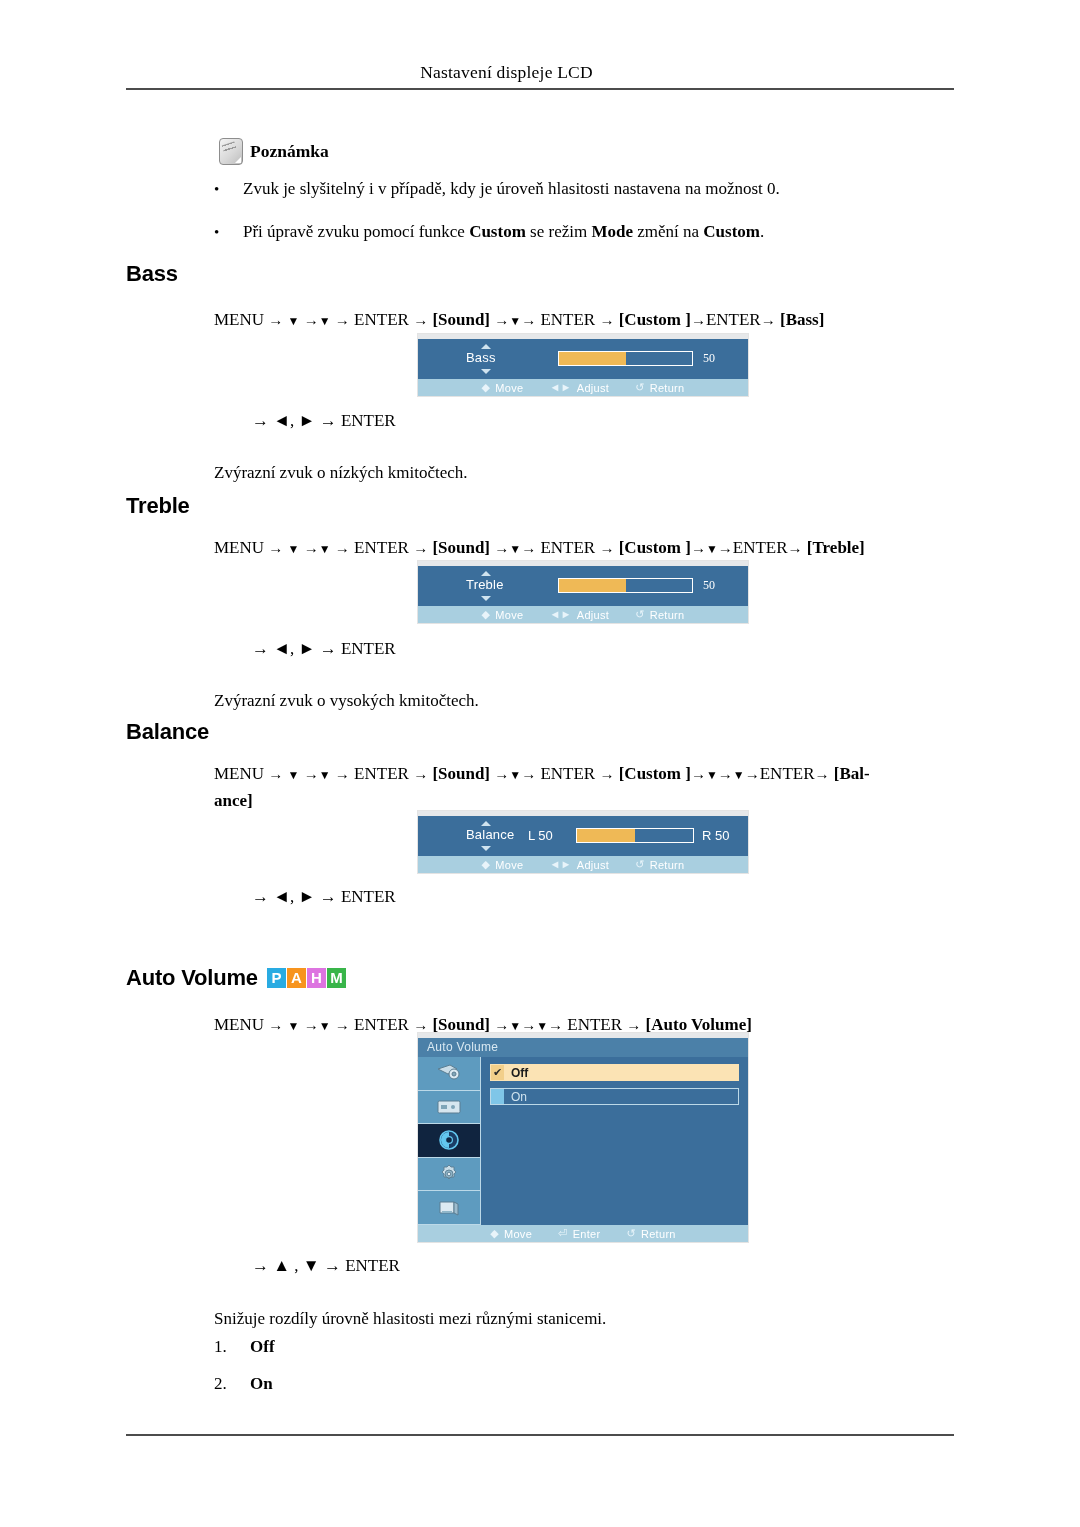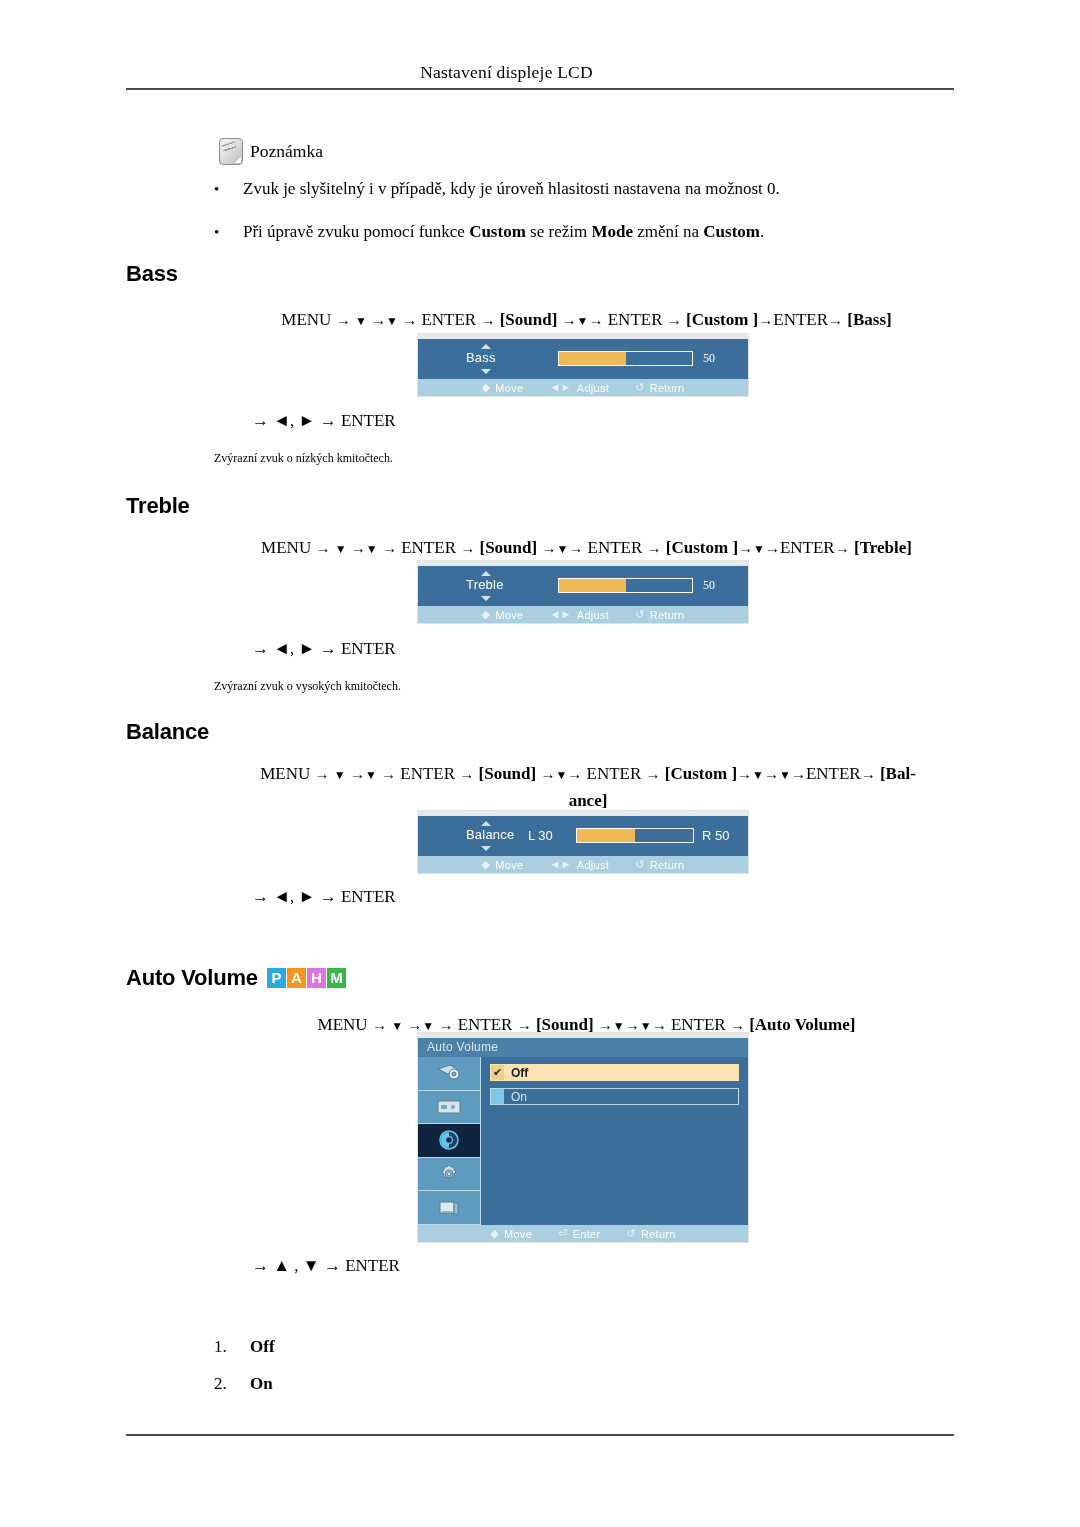--- a/index.html
+++ b/index.html
@@ -39,21 +39,21 @@
     background:
       linear-gradient(to bottom,#8d8d8d 0 1.4px,transparent 1.4px 4px) ,
       linear-gradient(to bottom,transparent 0 5px,#8d8d8d 5px 6.4px,transparent 6.4px 100%);
     transform:rotate(-18deg);
     opacity:.85;
   }
   .note-icon .nib{
     position:absolute;right:1px;bottom:1px;width:0;height:0;
     border-left:6px solid transparent;border-bottom:6px solid #ffffff;
   }
-  .note-label{font-weight:normal;font-size:17.5px;}
+  .note-label{font-weight:bold;font-size:17.5px;}
 
   .bullets{position:absolute;left:214px;top:178px;width:740px;}
   .bullet-row{display:flex;font-size:17px;line-height:22px;margin-bottom:21px;}
   .bullet-dot{width:29px;flex:0 0 29px;text-align:left;font-size:15px;}
   .bullet-text{flex:1;}
   .b{font-weight:bold;}
 
   
   .h2{
     position:absolute;left:126px;
@@ -63,29 +63,29 @@
 
   
   .pahm{display:inline-flex;gap:1px;margin-left:9px;vertical-align:2px;}
   .pahm span{
     display:inline-block;width:19px;height:20px;line-height:20px;text-align:center;
     font-family:"Liberation Sans", sans-serif;font-weight:bold;font-size:15px;color:#ffffff;
   }
 
   
   .path{
-    position:absolute;left:214px;font-size:17px;line-height:25px;width:745px;text-align:center;
+    position:absolute;left:214px;font-size:17px;line-height:25px;width:745px;
   }
   .path .bb{font-weight:bold;}
   .arw{font-size:15px;}
   .dn{font-size:12px;}
 
   
   .keyline{position:absolute;left:214px;font-size:17px;margin-left:38px;}
-  .desc{position:absolute;left:214px;font-size:12px;}
+  .desc{position:absolute;left:214px;font-size:17px;margin-top:12px;}
 
   
   .numlist{position:absolute;left:214px;font-size:17px;}
   .numrow{display:flex;margin-bottom:17px;}
   .numrow .n{width:36px;flex:0 0 36px;}
   .numrow .v{font-weight:bold;font-family:"Liberation Serif",serif;}
 
   
   .osd{
     position:absolute;
@@ -287,21 +287,21 @@
     <span class="bb">[Bal-</span>
     <span class="bb" style="display:block">ance]</span>
   </div>
 
   <div class="osd slider-osd" style="left:418px;top:811px;width:330px;">
     <div class="osd-topstrip"></div>
     <div class="osd-body">
       <div class="spin-up"></div>
       <div class="slider-label">Balance</div>
       <div class="spin-dn"></div>
-      <div class="side-lbl" style="left:110px">L  30</div>
+      <div class="side-lbl" style="left:110px">L  50</div>
       <div class="bar-outer" style="left:158px;width:118px;">
         <div class="bar-fill" style="width:50%"></div>
       </div>
       <div class="side-lbl" style="left:284px">R  50</div>
     </div>
     <div class="osd-footer">
       <span class="fi">
           <span class="glyph">◆</span>
           <span>Move</span>
         </span>
@@ -409,20 +409,21 @@
           <span>Enter</span>
         </span>
       <span class="fi">
           <span class="glyph">↺</span>
           <span>Return</span>
         </span>
     </div>
   </div>
 
   <div class="keyline" style="top:1256px">→ ▲ , ▼ → ENTER</div>
+  <div class="desc" style="top:1297px">Snižuje rozdíly úrovně hlasitosti mezi různými stanicemi.</div>
 
   <div class="numlist" style="top:1337px">
     <div class="numrow">
       <span class="n">1.</span>
       <span class="v">Off</span>
     </div>
     <div class="numrow">
       <span class="n">2.</span>
       <span class="v">On</span>
     </div>

